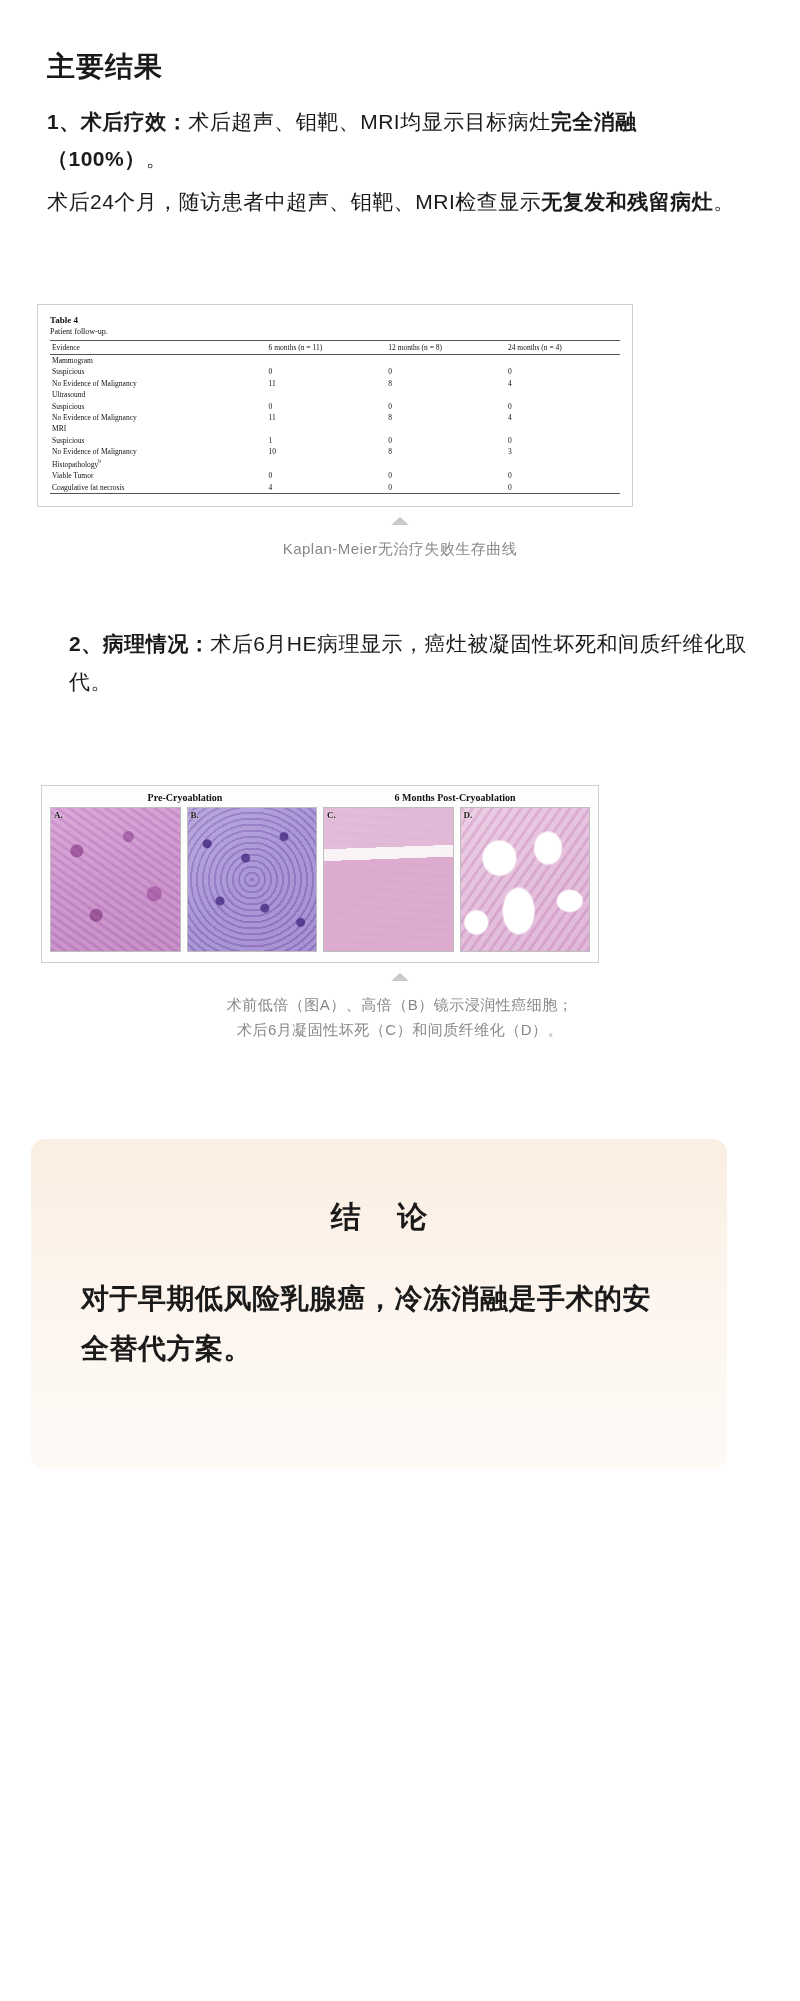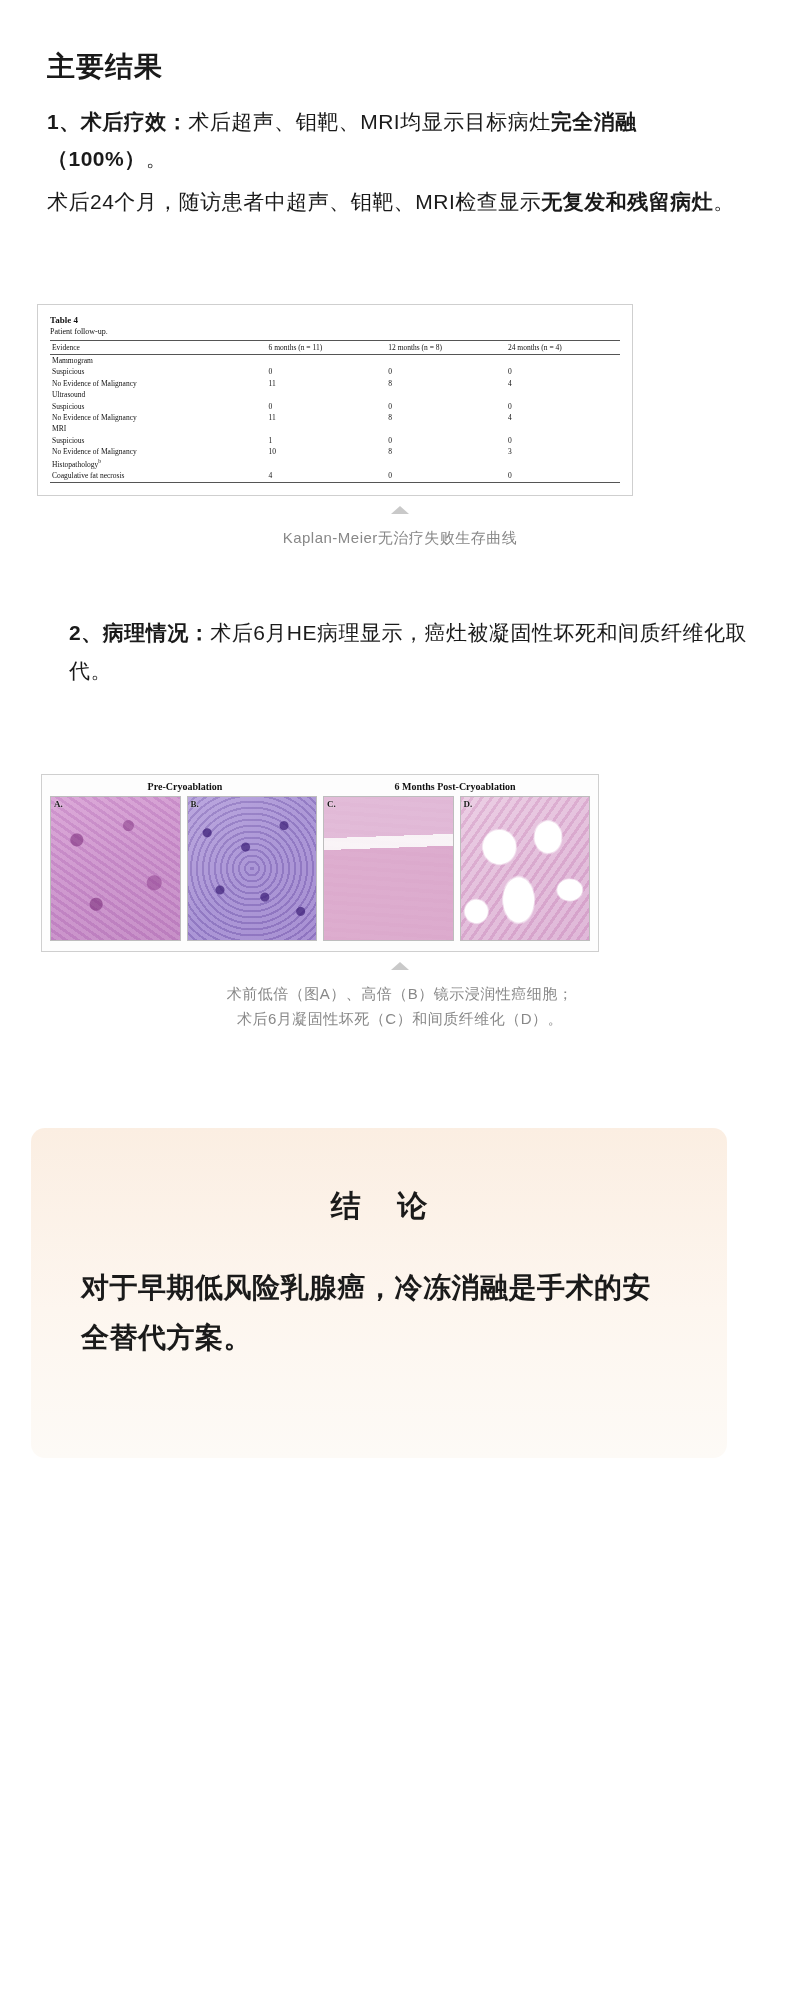--- a/index.html
+++ b/index.html
@@ -334,20 +334,26 @@
               <td class="sub">No Evidence of Malignancy</td>
               <td>10</td>
               <td>8</td>
               <td>3</td>
             </tr>
             <tr>
               <td class="grp"><span>Histopathology</span><span class="sup">b</span></td>
               <td></td>
               <td></td>
               <td></td>
+            </tr>
+            <tr>
+              <td class="sub">Viable Tumor</td>
+              <td>0</td>
+              <td>0</td>
+              <td>0</td>
             </tr>
             <tr class="lastrow">
               <td class="sub">Coagulative fat necrosis</td>
               <td>4</td>
               <td>0</td>
               <td>0</td>
             </tr>
           </tbody>
         </table>
       </div>

